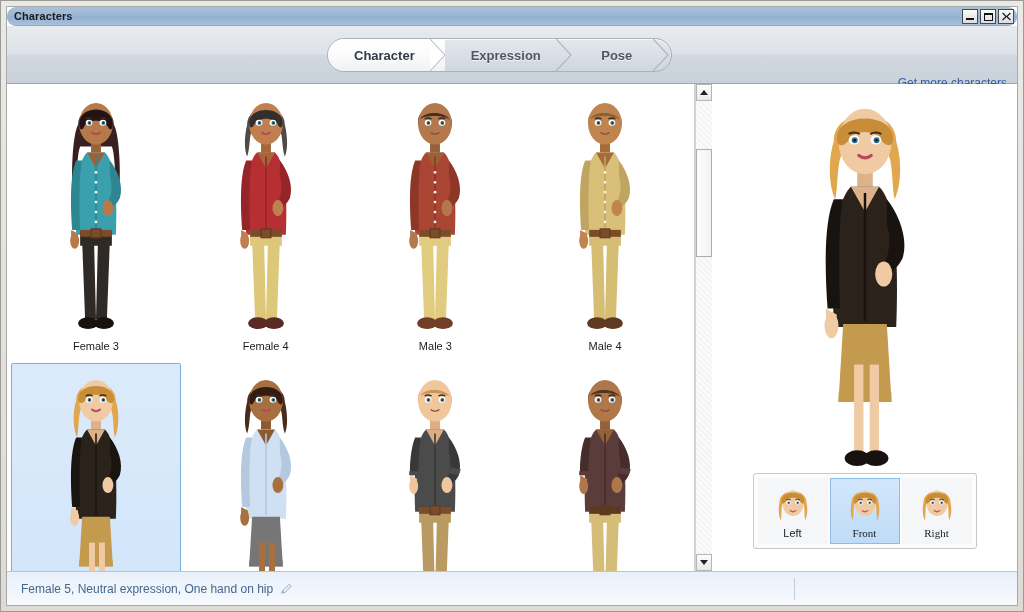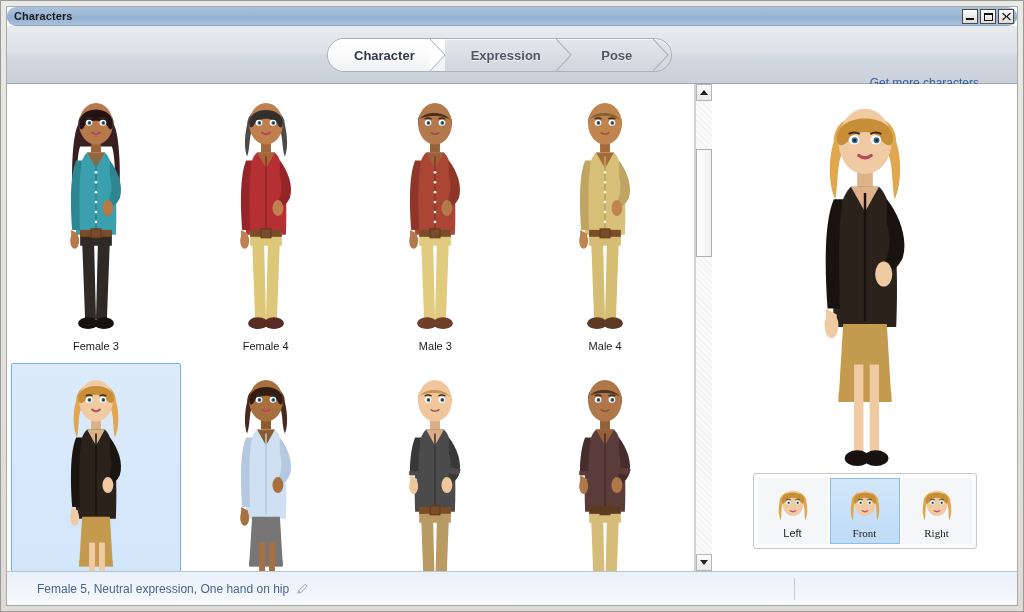--- a/index.html
+++ b/index.html
@@ -83,21 +83,21 @@
     color: #333a44;
   }
   .crumb .arrow {
     position: absolute; right: -1px; top: 0; bottom: 0; width: 16px;
     pointer-events: none;
   }
   .crumb .arrow svg { display: block; height: 100%; width: 16px; }
   .crumb.last { padding-right: 34px; }
 
   #getmore {
-    position: absolute; right: 28px; top: 50px;
+    position: absolute; right: 0; top: 50px;
     font-size: 12px; color: #2f5d9e;
     text-decoration: none; cursor: pointer;
   }
 
   
   #body { flex: 1; display: flex; min-height: 0; background: #fff; }
 
   
   #gallery-wrap {
     width: 688px; position: relative; background: #fff;
@@ -177,21 +177,21 @@
   .pose + .pose { margin-left: 2px; font-family: Liberation Serif, serif; }
   .pose.active { background: linear-gradient(to bottom,#d3e7fb,#bedbf7); border: 1px solid #8fbce6; }
   .pose .thumb { width: 46px; height: 42px; position: relative; }
   .pose .plabel { font-size: 11px; color: #222; margin-top: 2px; }
 
   
   #footer {
     height: 34px; min-height: 34px;
     background: linear-gradient(to bottom,#e8f0fa 0%,#eef4fb 40%,#f7fafd 100%);
     border-top: 1px solid #b9c4d2;
-    display: flex; align-items: center; position: relative; padding-left: 16px;
+    display: flex; align-items: center; position: relative;
   }
   #status {
     font-size: 12px; color: #46668f; margin-left: 14px;
     display: flex; align-items: center; gap: 7px;
   }
   #edit-icon { width: 13px; height: 13px; display: block; }
   .btns { position: absolute; right: 12px; display: flex; gap: 10px; }
   .dlg-btn {
     width: 93px; height: 23px;
     font-size: 12px; color: #111;

